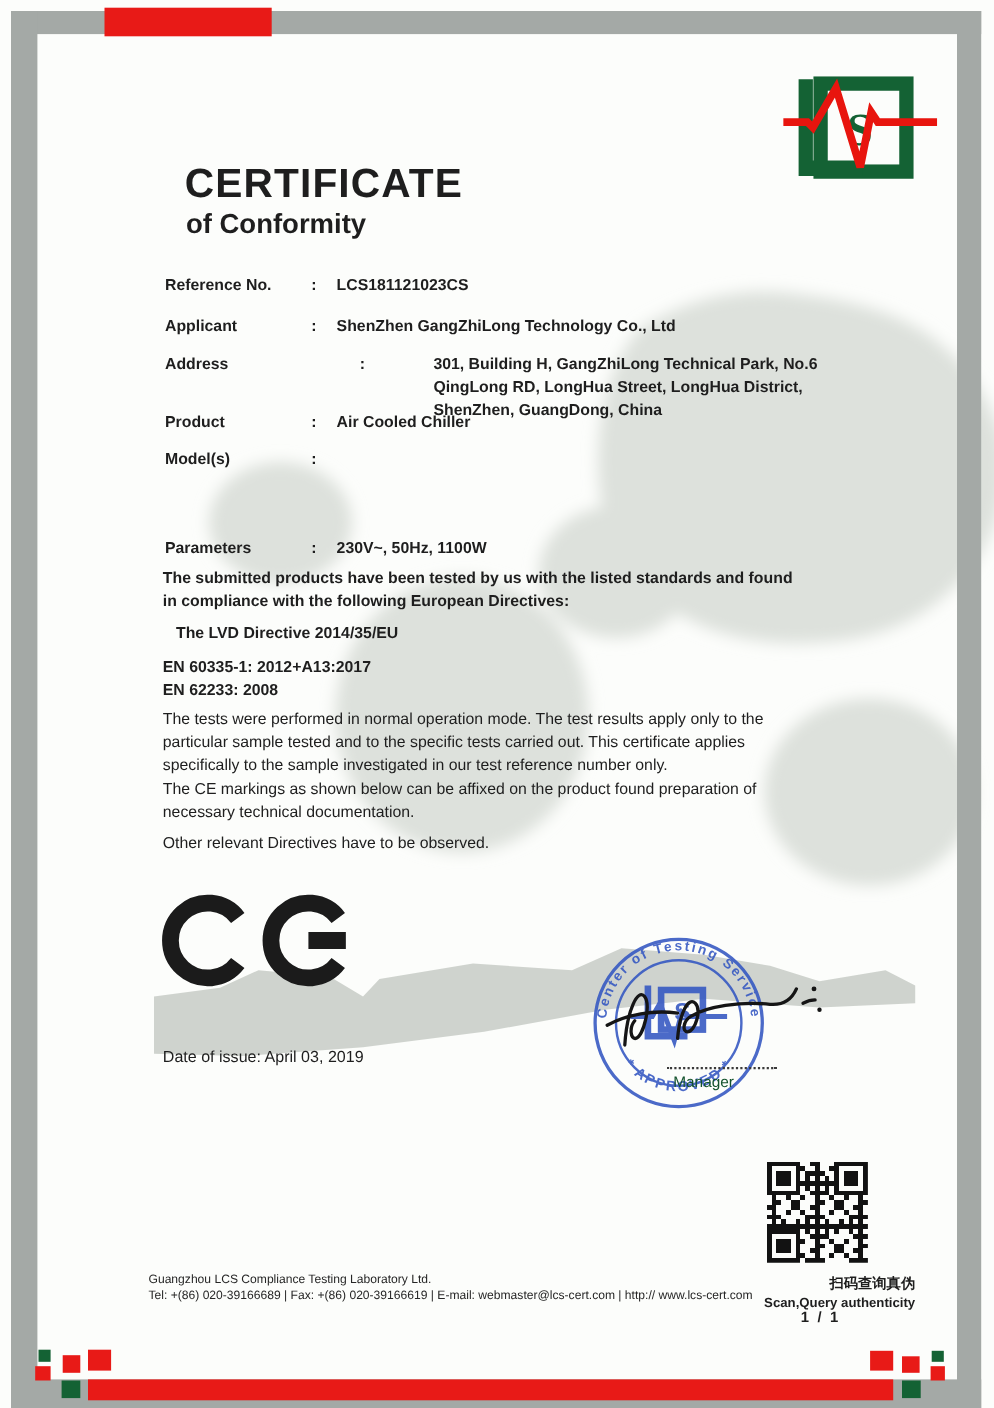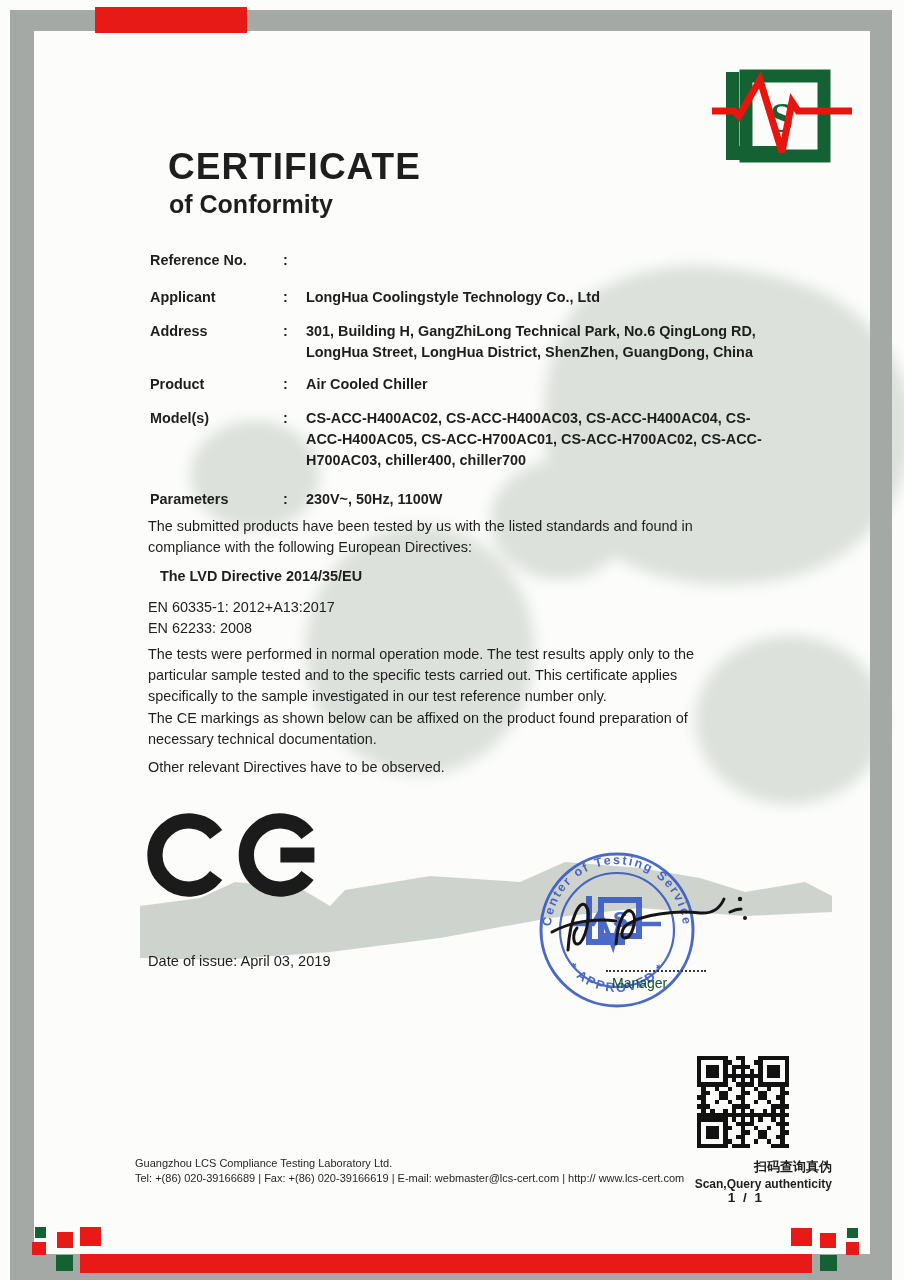--- a/index.html
+++ b/index.html
@@ -33,23 +33,23 @@
   .map{position:absolute;left:0;top:0;z-index:0;}
   
   .content{position:absolute;left:0;top:0;width:100%;height:100%;z-index:2;}
   .logo{position:absolute;left:712px;top:66px;}
   .title1{position:absolute;left:168px;top:146px;font-size:37px;font-weight:bold;letter-spacing:1px;}
   .title2{position:absolute;left:169px;top:190px;font-size:25px;font-weight:bold;}
   .frow{position:absolute;left:150px;width:628px;display:flex;font-size:14.4px;font-weight:bold;line-height:21px;}
   .frow .lbl{width:133px;flex:none;}
   .frow .colon{width:23px;flex:none;}
   .frow .val{flex:1;}
-  .r1{top:250px;} .r2{top:287px;} .r3{top:321px;} .r4{top:374px;} .r5{top:408px;} .r6{top:489px;}
+  .r1{top:250px;} .r2{top:287px;} .r3{top:321px;gap:44px;} .r4{top:374px;} .r5{top:408px;} .r6{top:489px;}
   .para{position:absolute;left:148px;width:578px;font-size:14.4px;line-height:21px;}
-  .p1{top:516px;} .p2{top:566px;font-weight:bold;margin-left:12px;} .p3{top:597px;font-weight:normal;}
+  .p1{top:516px;font-weight:bold;} .p2{top:566px;font-weight:bold;margin-left:12px;} .p3{top:597px;font-weight:bold;}
   .p4{top:644px;} .p5{top:708px;} .p6{top:757px;}
   .ce{position:absolute;left:146px;top:812px;}
   .dateline{position:absolute;left:148px;top:953px;font-size:14.6px;font-weight:normal;}
   .stamp{position:absolute;left:527px;top:840px;opacity:.88;}
   .signature{position:absolute;left:540px;top:868px;z-index:3;}
   .sig-dots{position:absolute;left:606px;top:970px;width:100px;border-bottom:2px dotted #3a3a3a;z-index:3;}
   .manager{position:absolute;left:612px;top:975px;font-size:14px;color:#14532d;z-index:3;}
   .qr{position:absolute;left:697px;top:1056px;width:92px;height:92px;}
   .qr-captions{position:absolute;left:660px;top:1158px;width:172px;text-align:right;}
   .qr-cn{font-size:13px;font-weight:bold;}
@@ -104,40 +104,40 @@
       <text x="58" y="66" font-family="'Liberation Serif',serif" font-weight="bold" font-size="42" fill="#146234">S</text>
       <polyline points="0,45 22,45 27,50 48,14 70,86 80,36 86,45 140,45" fill="none" stroke="#e8150e" stroke-width="7"></polyline>
     </svg>
 
     <div class="title1">CERTIFICATE</div>
     <div class="title2">of Conformity</div>
 
     <div class="frow r1">
       <span class="lbl">Reference No.</span>
         <span class="colon">:</span>
+        <span class="val">LCS181121023CS</span>
     </div>
     <div class="frow r2">
       <span class="lbl">Applicant</span>
         <span class="colon">:</span>
-        <span class="val">LongHua Coolingstyle Technology Co., Ltd</span>
+        <span class="val">ShenZhen GangZhiLong Technology Co., Ltd</span>
     </div>
     <div class="frow r3">
       <span class="lbl">Address</span>
         <span class="colon">:</span>
         <span class="val">301, Building H, GangZhiLong Technical Park, No.6 QingLong RD, LongHua Street, LongHua District, ShenZhen, GuangDong, China</span>
     </div>
     <div class="frow r4">
       <span class="lbl">Product</span>
         <span class="colon">:</span>
         <span class="val">Air Cooled Chiller</span>
     </div>
     <div class="frow r5">
       <span class="lbl">Model(s)</span>
         <span class="colon">:</span>
-        <span class="val">CS-ACC-H400AC02, CS-ACC-H400AC03, CS-ACC-H400AC04, CS-ACC-H400AC05, CS-ACC-H700AC01, CS-ACC-H700AC02, CS-ACC-H700AC03, chiller400, chiller700</span>
     </div>
     <div class="frow r6">
       <span class="lbl">Parameters</span>
         <span class="colon">:</span>
         <span class="val">230V~, 50Hz, 1100W</span>
     </div>
 
     <div class="para p1">The submitted products have been tested by us with the listed standards and found in compliance with the following European Directives:</div>
     <div class="para p2">The LVD Directive 2014/35/EU</div>
     <div class="para p3">

